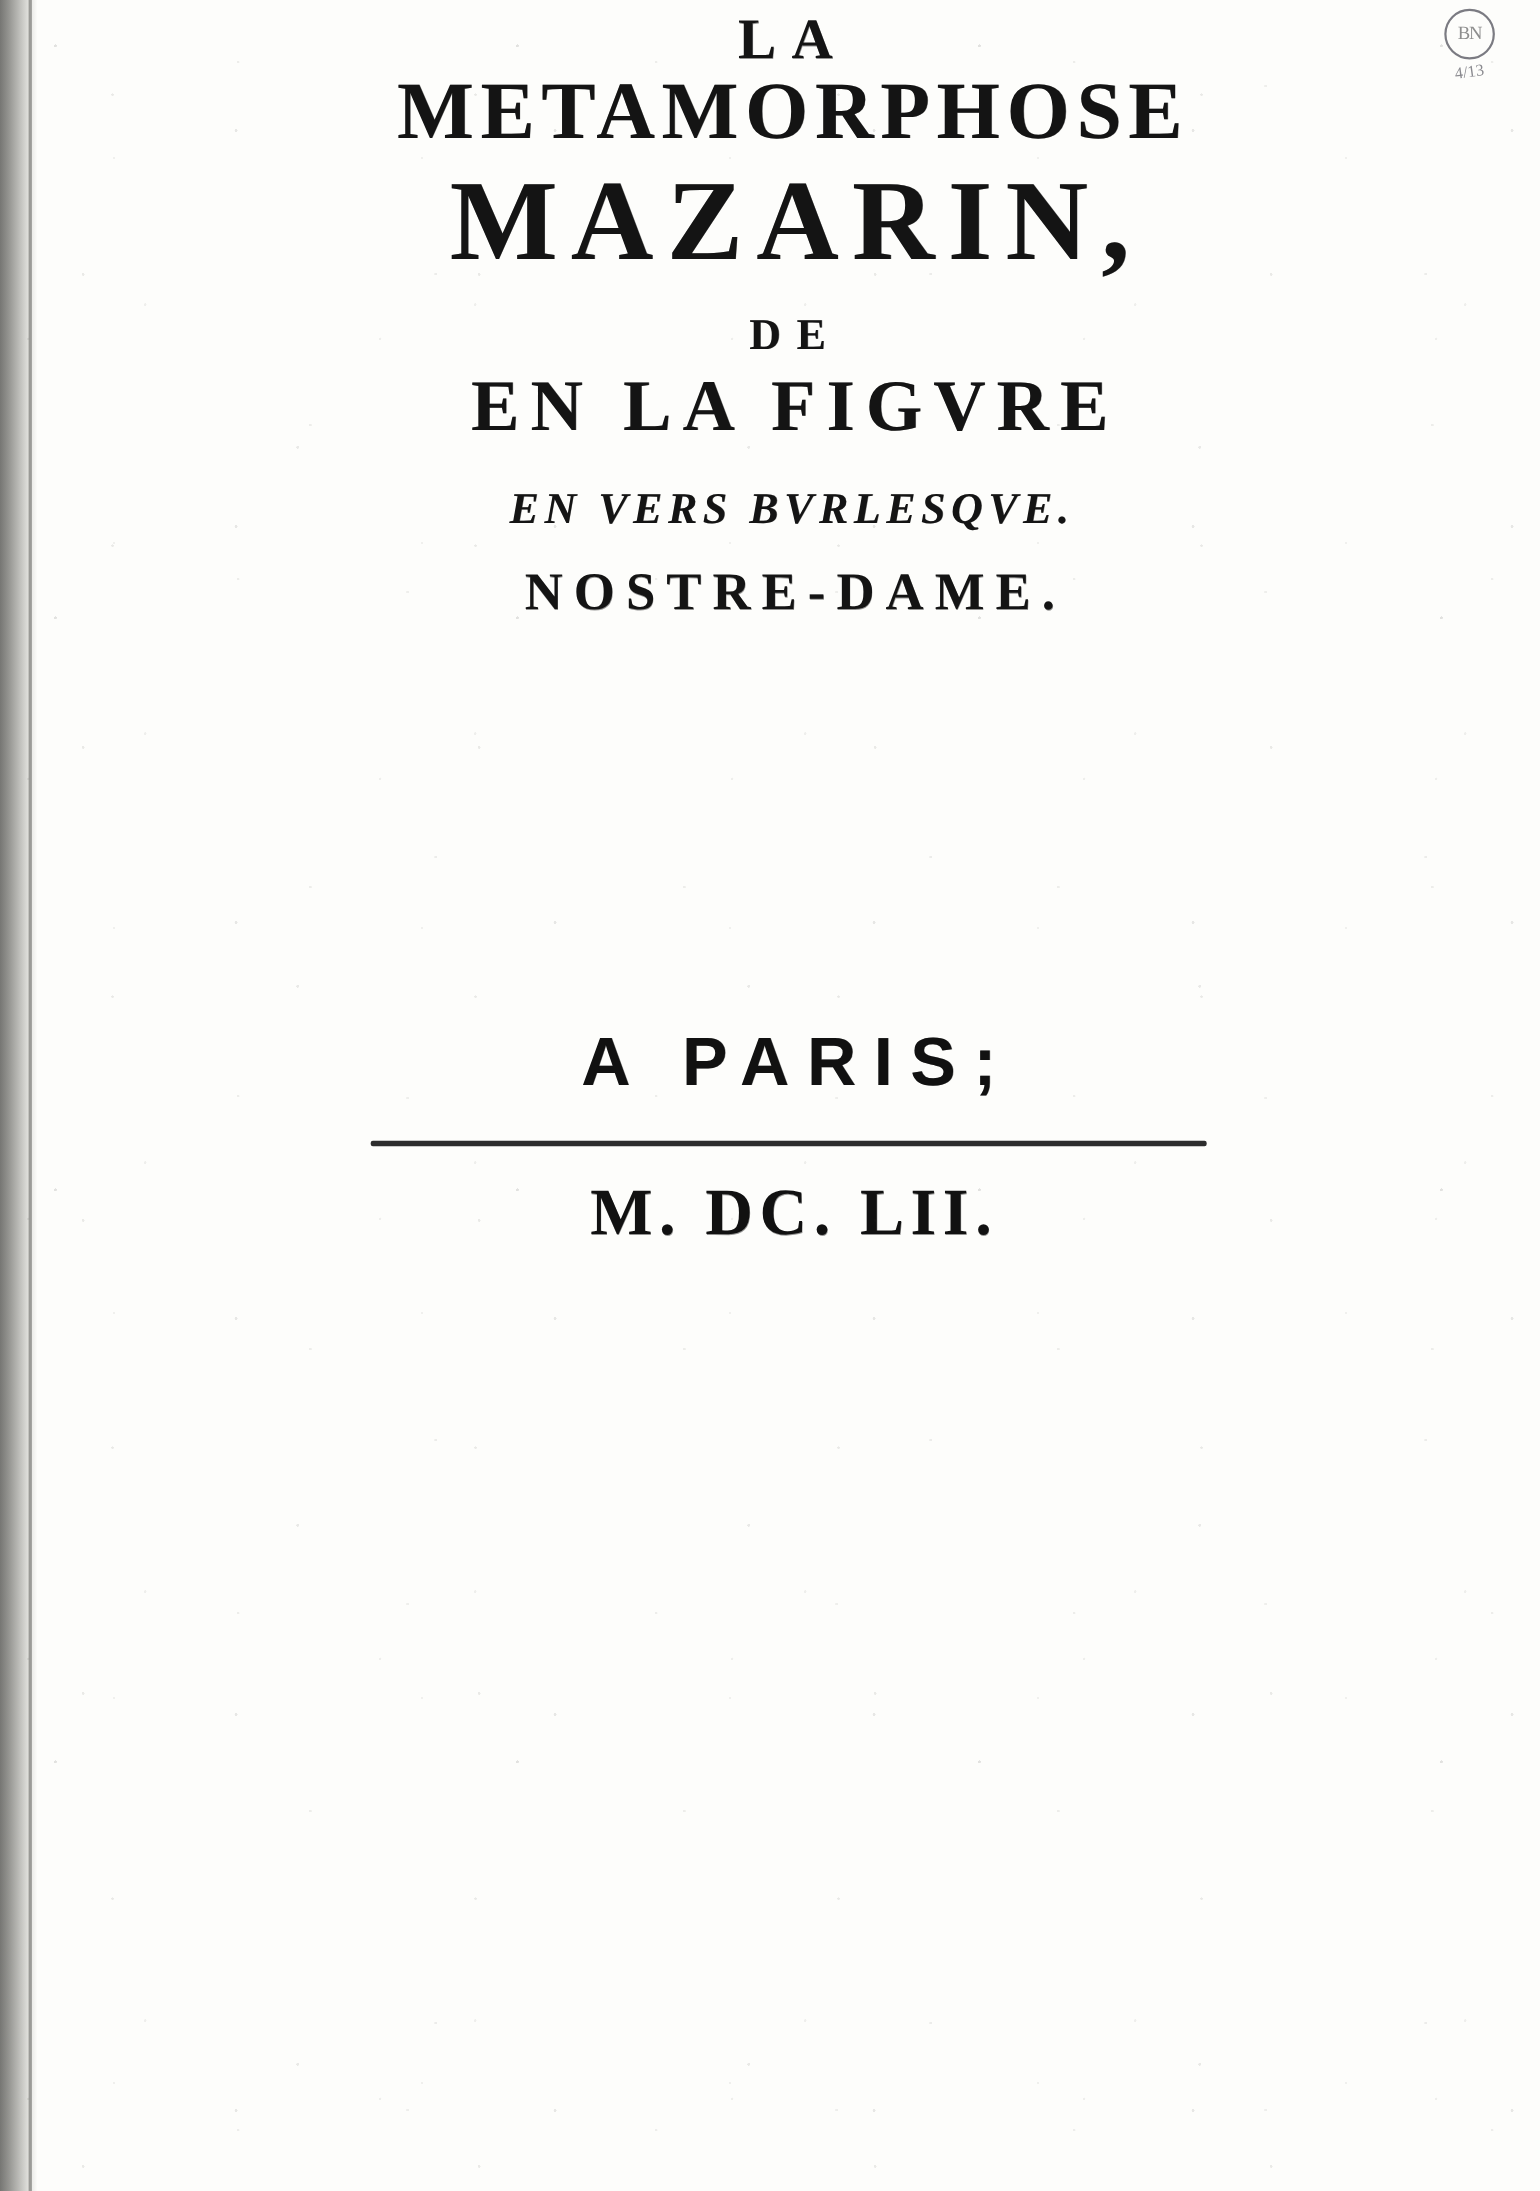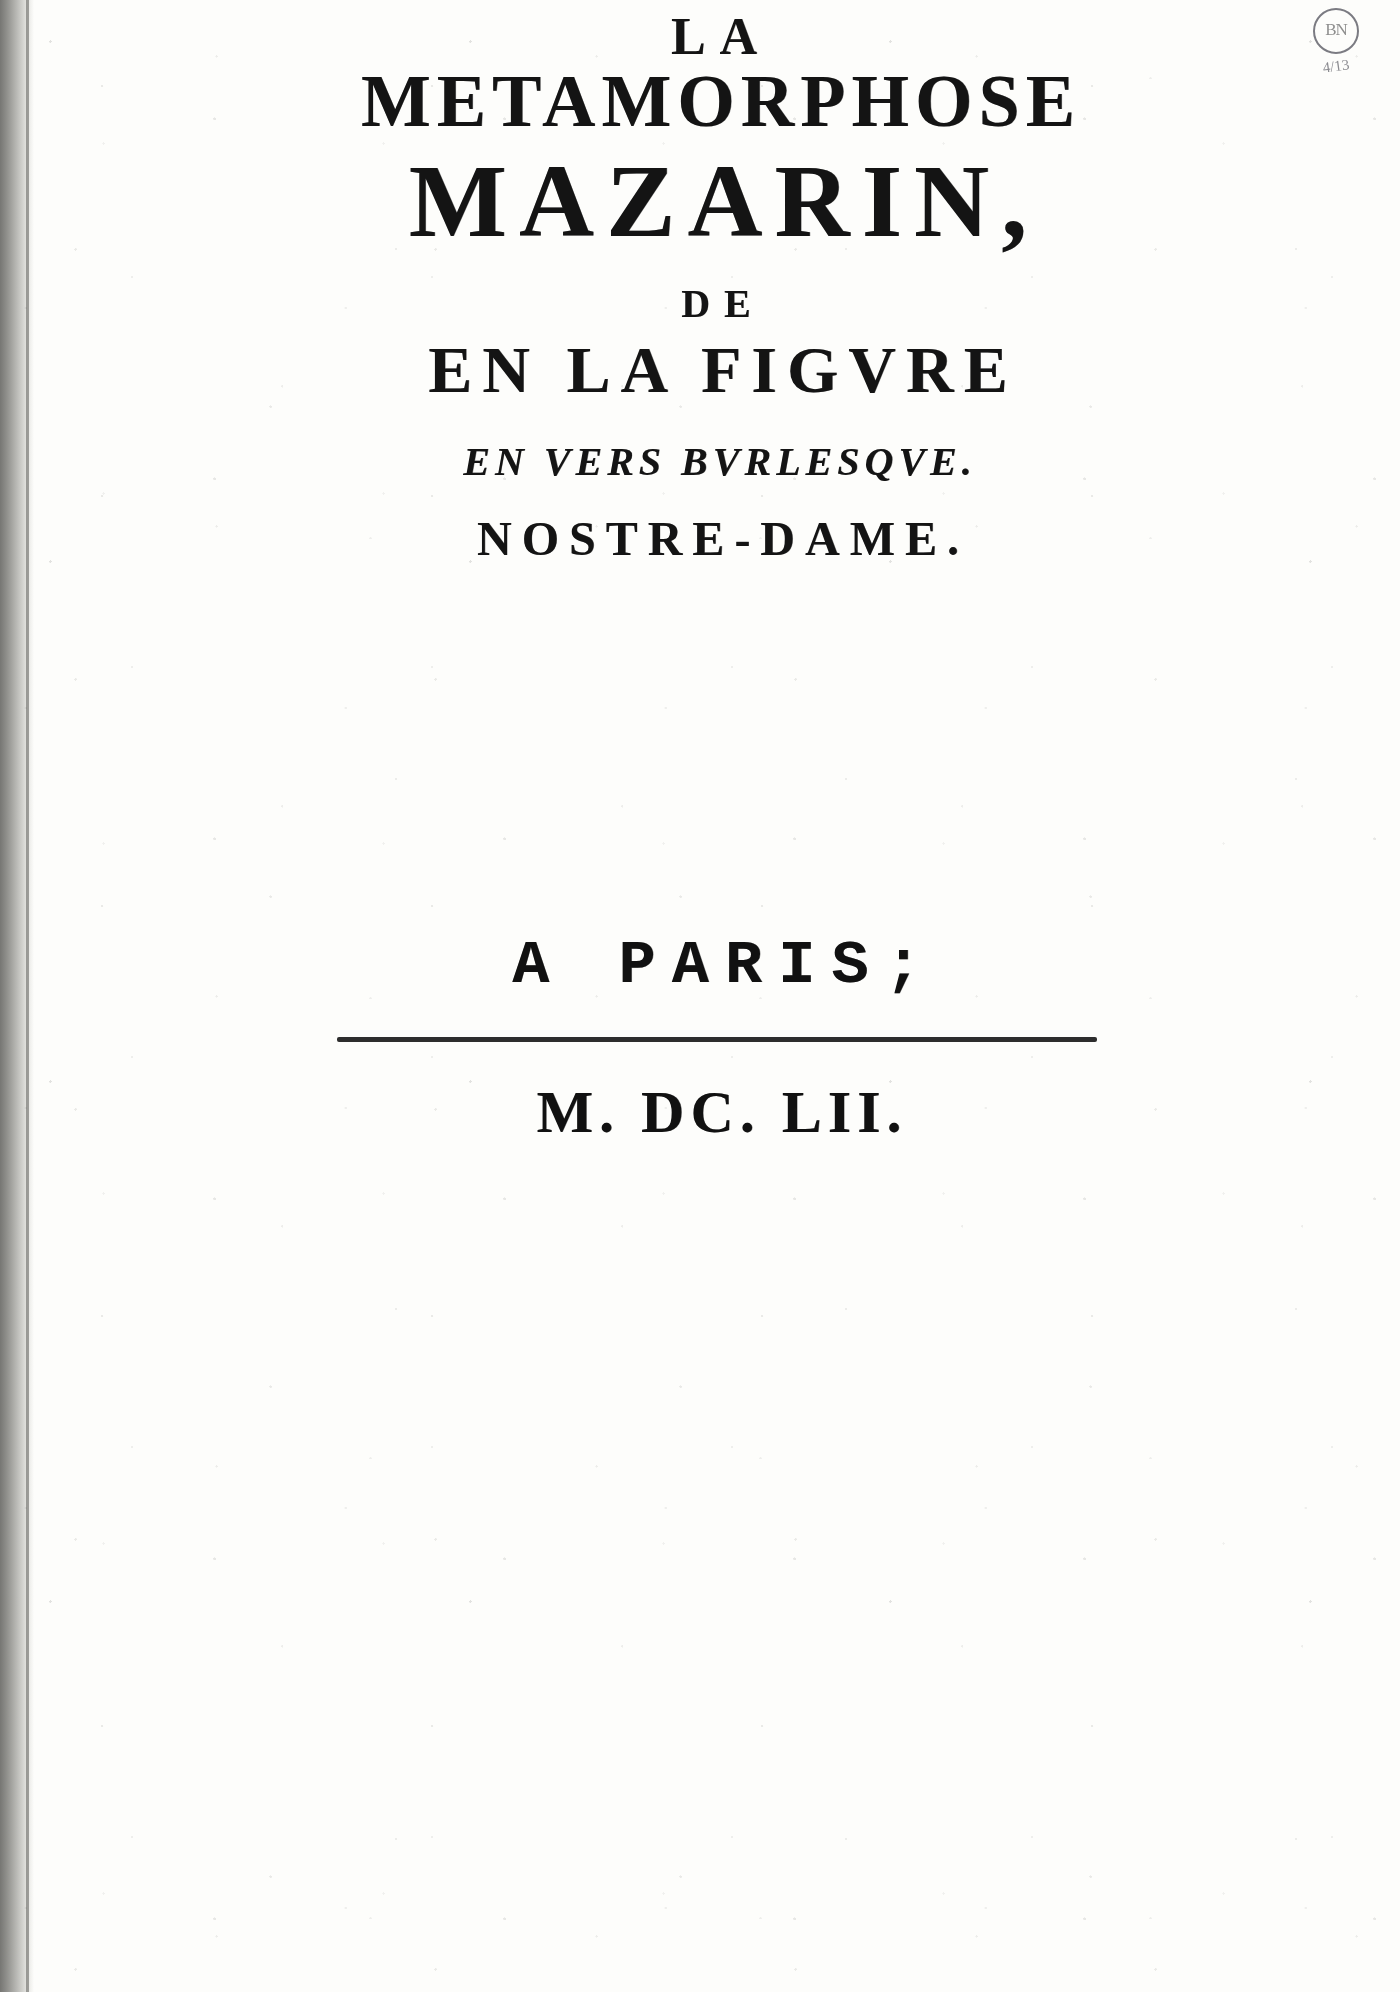--- a/index.html
+++ b/index.html
@@ -175,41 +175,41 @@
 
   
   #imprint-block {
     position: absolute;
     left: 34px;
     top: 930px;
     width: 1366px;
     text-align: center;
   }
   .l-paris {
-    font-family: Liberation Mono, monospace;
+    font-family: Liberation Sans, sans-serif;
     font-weight: bold;
     font-size: 62px;
     letter-spacing: 16px;
     padding-left: 16px;
     text-shadow: 0.4px 0.3px 0 rgba(20,20,20,.45);
   }
   #imprint-rule {
     width: 760px;
     height: 5px;
     margin: 36px auto 0 auto;
     background: #1b1b1b;
     border-radius: 2px;
     opacity: .92;
   }
   .l-date {
     font-family: "Liberation Serif", serif;
     font-weight: bold;
     font-size: 60px;
     letter-spacing: 6px;
-    margin-top: 36px;
+    margin-top: 26px;
     padding-left: 10px;
     text-shadow: 0.4px 0.3px 0 rgba(20,20,20,.45);
   }
 </style>
 </head>
 <body>
 
 <div id="page-scan">
 
   <div id="gutter-shadow"></div>

